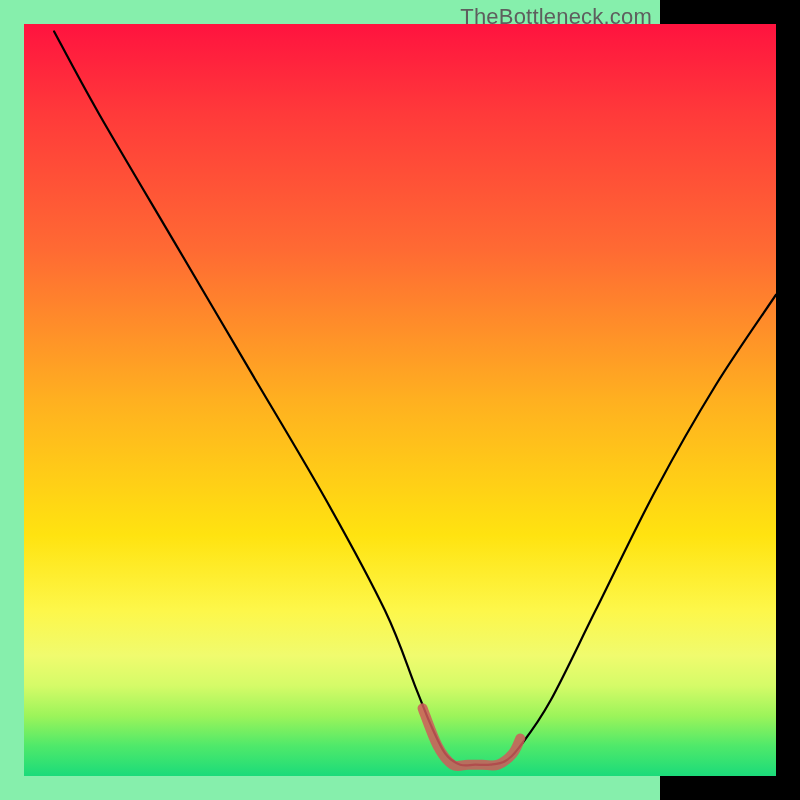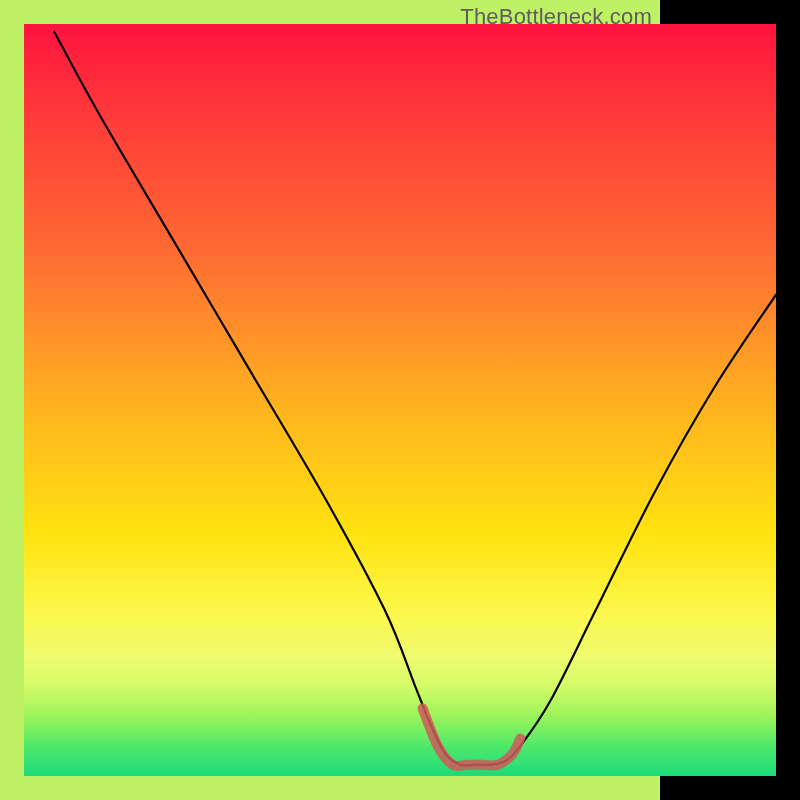--- a/index.html
+++ b/index.html
@@ -1,17 +1,17 @@
 <!DOCTYPE html>
 <html><head>
 <meta charset="utf-8">
 <style>
 * { margin: 0; padding: 0; box-sizing: border-box; }
 html, body { width: 800px; height: 800px; overflow: hidden; background: #000; font-family: Arial, Helvetica, sans-serif; }
-.stage { position: relative; width: 660px; height: 800px; background: #bef264; }
+.stage { position: relative; width: 660px; height: 800px; background: #86efac; }
 
 
 .plot {
   position: absolute;
   left: 24px;
   top: 24px;
   width: 752px;
   height: 752px;
   
   background: linear-gradient(

